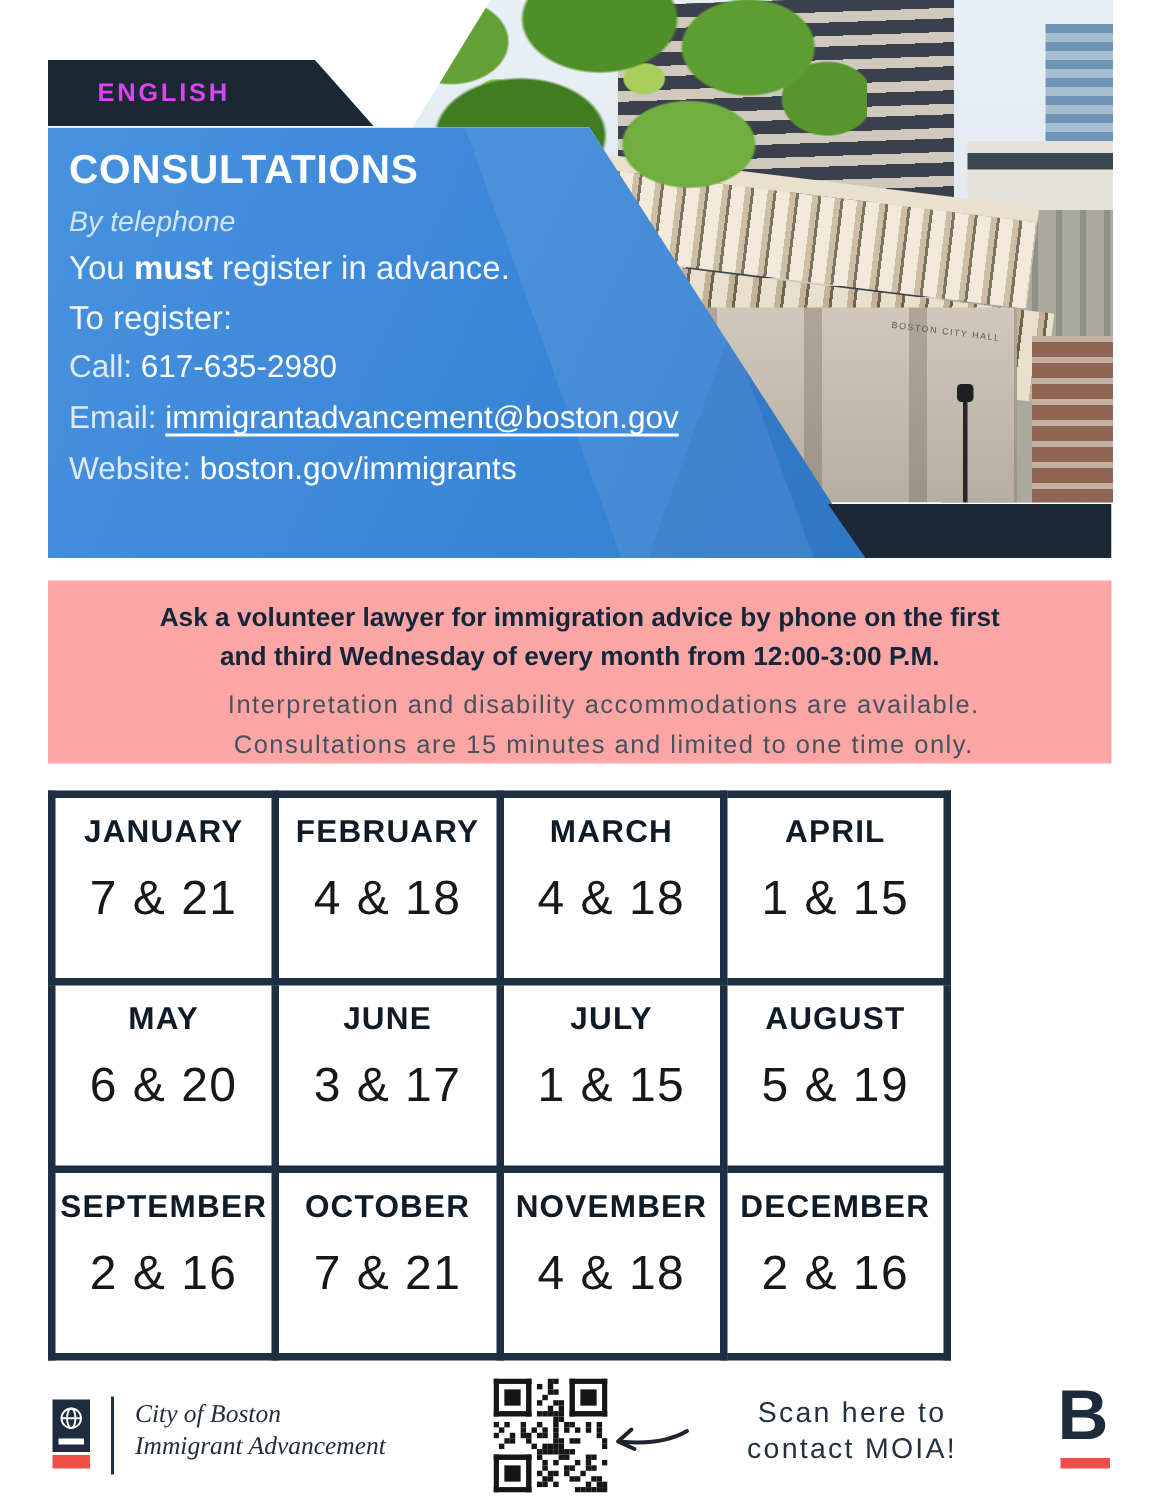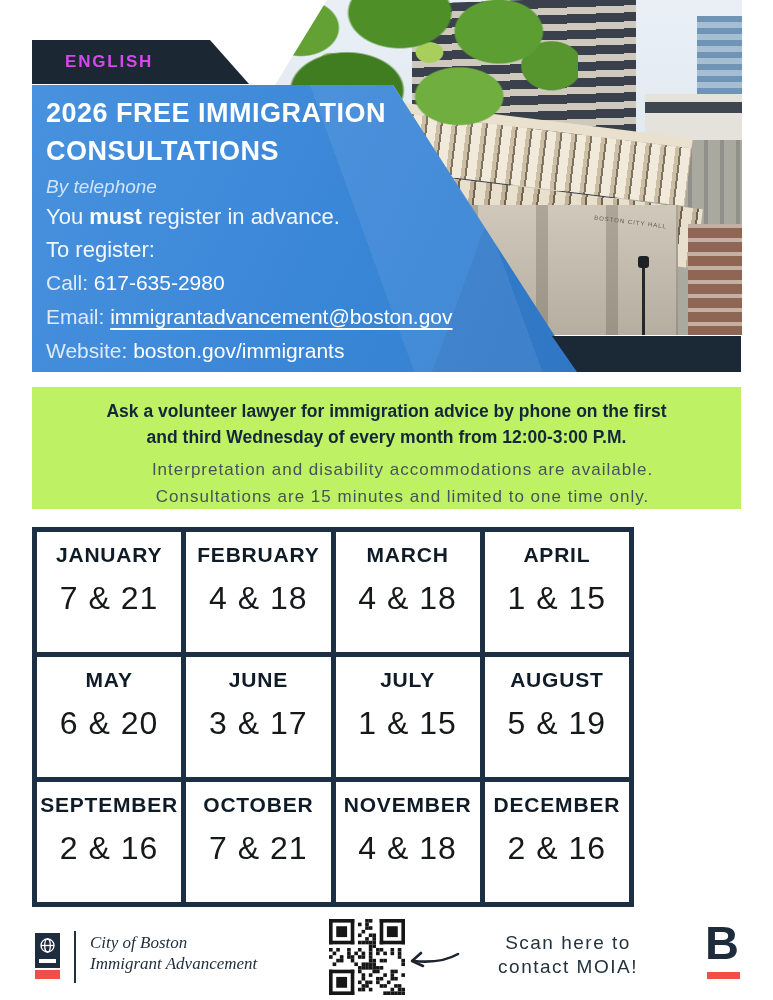--- a/index.html
+++ b/index.html
@@ -64,21 +64,21 @@
   .hero-text { position:absolute; left:46px; top:94px; width:460px; color:#fff; z-index:5; }
   .hero-title { font-size:27px; font-weight:bold; letter-spacing:.5px; line-height:38px; }
   .hero-subtitle { font-style:italic; font-size:19px; color:#cfe4fa; line-height:27px; margin-top:3px; }
   .hero-register { font-size:22px; line-height:33px; color:#f2f7fd; }
   .hero-register b { color:#fff; }
   .hero-contact { font-size:21px; line-height:34px; color:#fff; }
   .hero-contact .lbl { color:#ddeafa; }
   .contact-email-link { text-decoration:underline; text-underline-offset:4px; color:#fff;margin-top:16px; }
 
   
-  .info-box { position:absolute; left:32px; top:387px; width:709px; height:122px; background:#bef264;
+  .info-box { position:absolute; left:32px; top:387px; width:709px; height:122px; background:#fca5a5;
       text-align:center; padding-top:11px; }
   .info-bold { font-size:17.5px; font-weight:bold; color:#14263a; line-height:26px; }
   .info-reg { font-size:17px; color:#46535e; letter-spacing:1px; line-height:27px; margin-top:6px;margin-left:32px; }
 
   
   .calendar { position:absolute; left:32px; top:527px; width:602px; height:377px;
       border-collapse:collapse; table-layout:fixed; }
   .calendar td { border:5px solid #1d2f42; background:#fff; vertical-align:top; text-align:center;
       height:125px; padding-top:11px; }
   .cal-month { font-size:21px; font-weight:bold; letter-spacing:.8px; color:#0f1b26; }
@@ -122,21 +122,20 @@
       <div class="el ph-foliage"></div>
     </div>
     <div class="layer blue-panel"></div>
     <div class="layer navy-strip"></div>
     <div class="lang-banner">
       <span>ENGLISH</span>
     </div>
 
     <div class="hero-text">
       <div class="hero-title">
-        <div>2026 FREE IMMIGRATION</div>
         <div>CONSULTATIONS</div>
       </div>
       <div class="hero-subtitle">By telephone</div>
       <div class="hero-register"><span>You </span><b>must</b><span> register in advance.</span></div>
       <div class="hero-register">To register:</div>
       <div class="hero-contact"><span class="lbl">Call: </span><span>617-635-2980</span></div>
       <div class="hero-contact"><span class="lbl">Email: </span><span class="contact-email-link">immigrantadvancement@boston.gov</span></div>
       <div class="hero-contact"><span class="lbl">Website: </span><span>boston.gov/immigrants</span></div>
     </div>
   </div>

